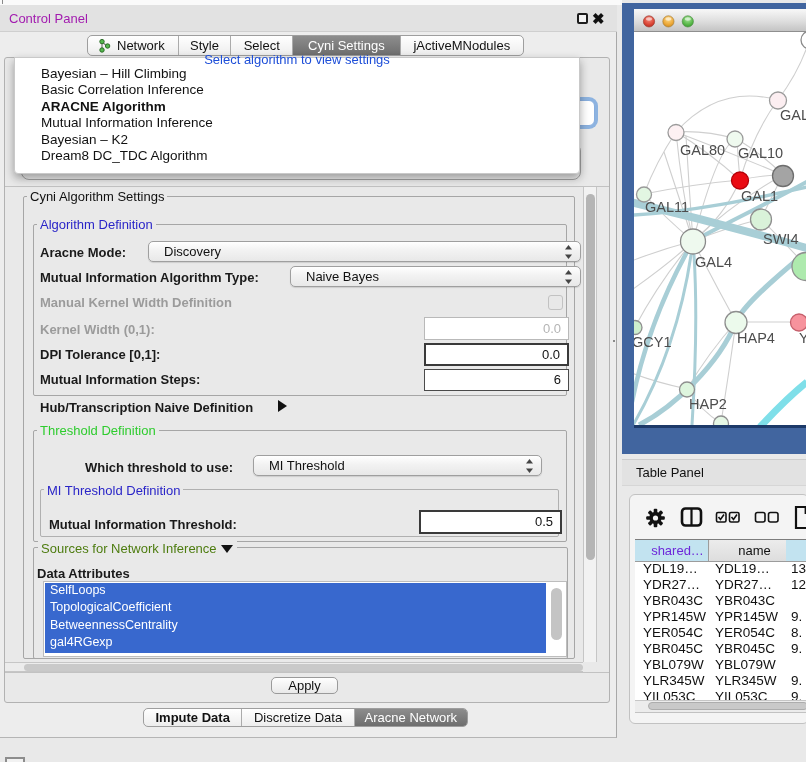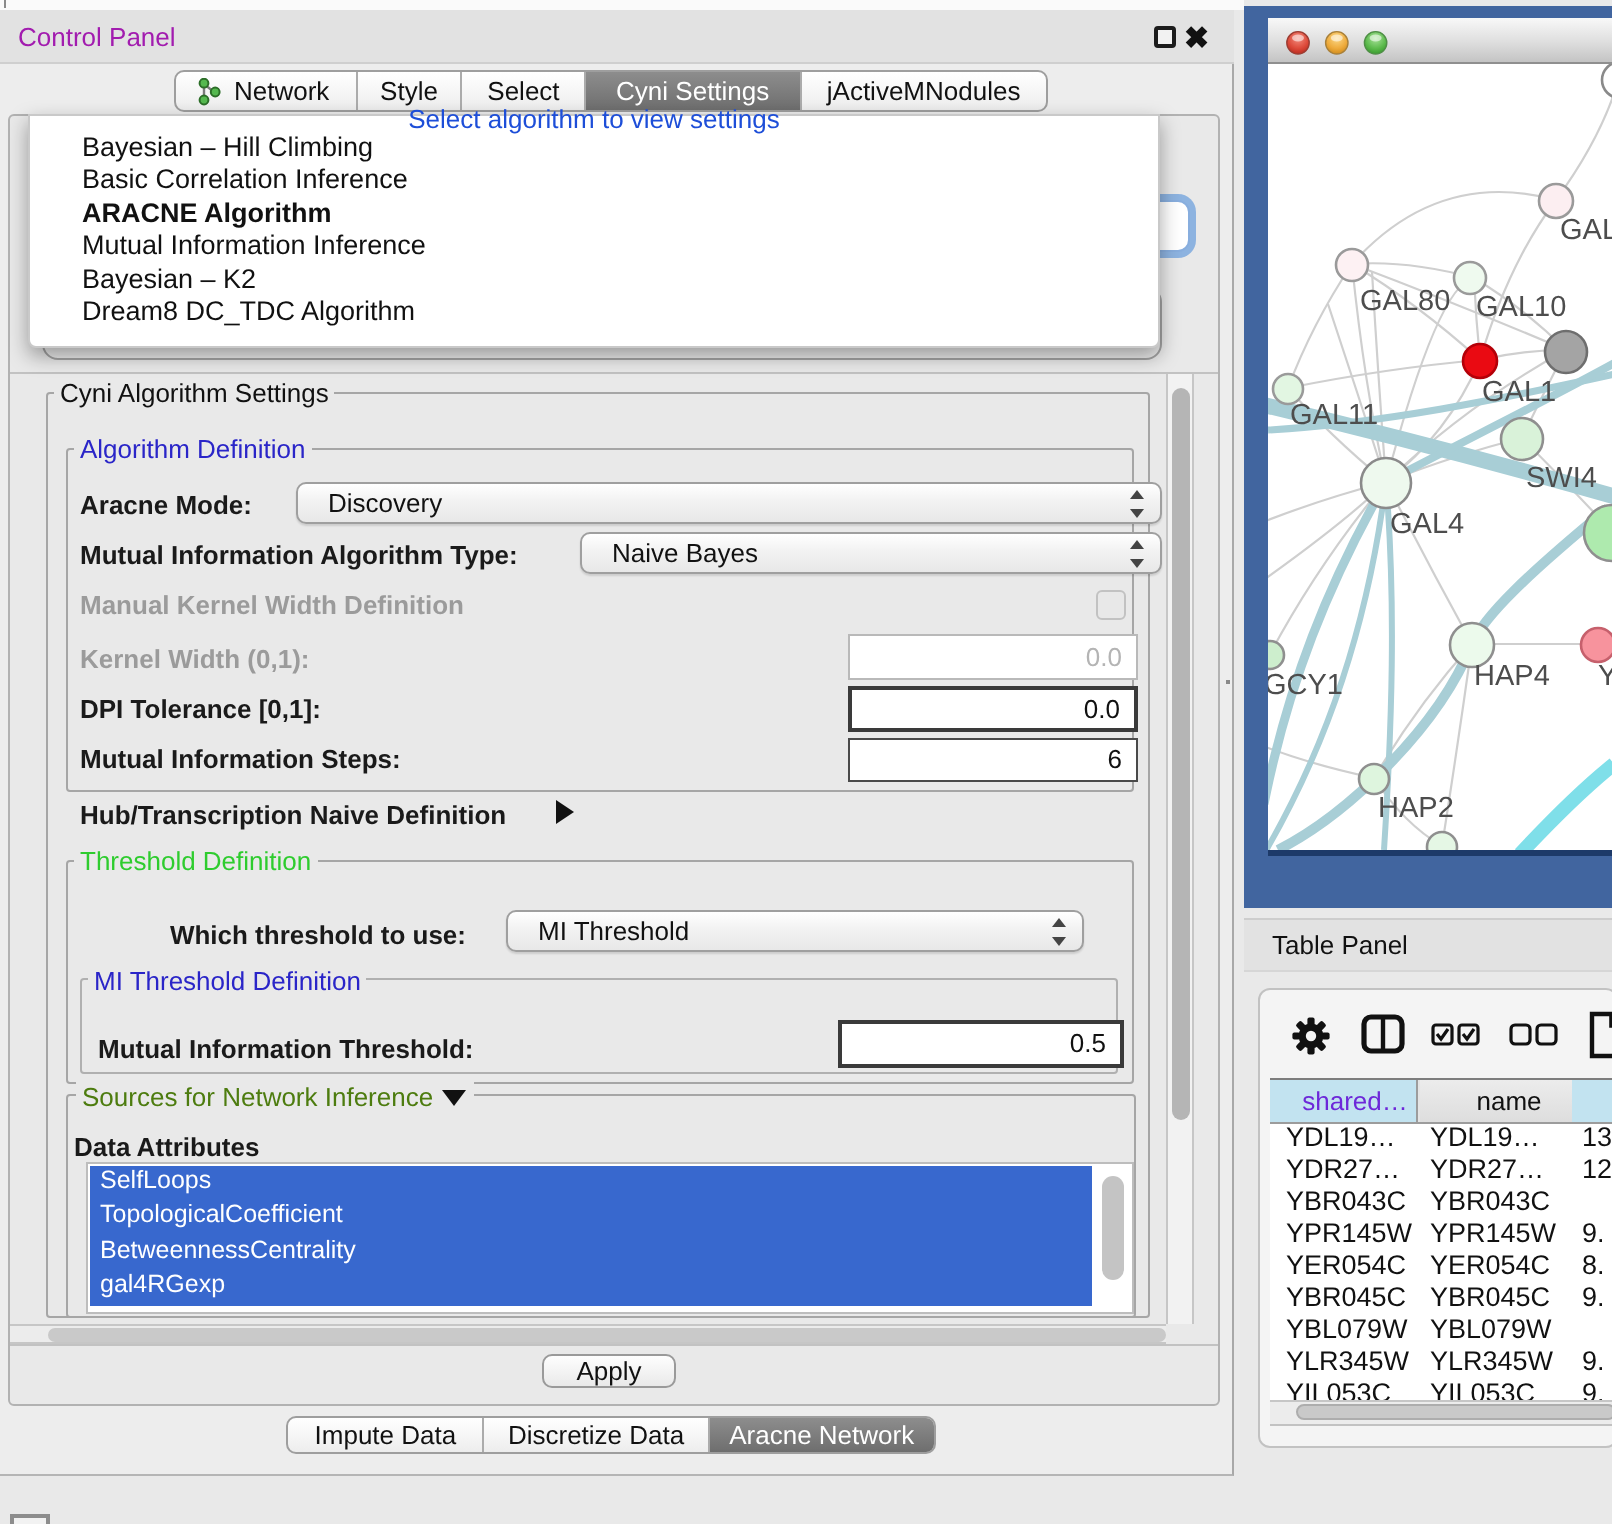--- a/index.html
+++ b/index.html
@@ -129,21 +129,21 @@
 <div class="abs lbl" style="left:37px;top:566px;">Data Attributes</div>
 
 <div class="abs" style="left:43px;top:581px;width:524px;height:76px;background:#fff;border:1px solid #bdbdbd;"></div>
 <div class="abs" style="left:45px;top:583px;width:501px;height:70px;background:#3868ce;"></div>
 <div class="abs" style="left:50px;top:582px;font-size:12.5px;color:#fff;line-height:17.4px;">SelfLoops<br>TopologicalCoefficient<br>BetweennessCentrality<br>gal4RGexp</div>
 <div class="abs" style="left:551px;top:588px;width:11px;height:52px;background:#c4c4c4;border-radius:6px;"></div>
 
 <div class="abs" style="left:271px;top:677px;width:67px;height:17px;border:1px solid #9a9a9a;border-radius:5px;background:linear-gradient(#fefefe,#e9e9e9);font-size:13px;color:#111;text-align:center;line-height:16px;">Apply</div>
 
 <div class="seg" style="left:143px;top:708px;width:325px;height:19px;font-size:13px;">
-  <div style="width:99px;">Impute Data</div>
+  <div style="width:99px;font-weight:bold;">Impute Data</div>
   <div style="width:113px;">Discretize Data</div>
   <div class="sel" style="width:113px;">Aracne Network</div>
 </div>
 
 <div class="abs" style="left:5px;top:757px;width:20px;height:10px;border:2px solid #8d8d8d;background:#f2f2f2;"></div>
 
 <div class="abs" style="left:613px;top:340px;width:2px;height:2px;background:#8a8a8a;"></div>
 
 <div class="abs" style="left:14px;top:57px;width:566px;height:117px;background:#fff;border:1px solid #c9c9c9;border-radius:0 0 4px 4px;box-shadow:0 4px 10px rgba(0,0,0,0.35);"></div>
 <div class="abs" style="left:14px;top:52px;width:566px;text-align:center;font-size:13px;color:#1d4ed8;">Select algorithm to view settings</div>

